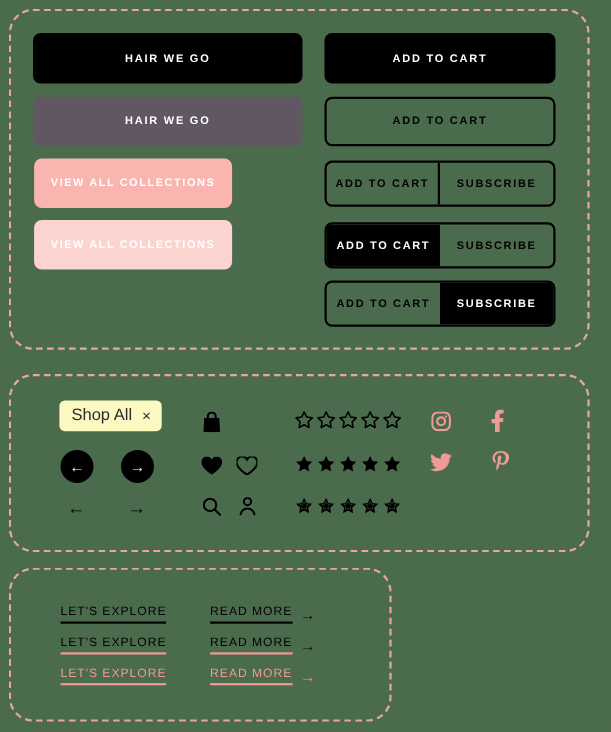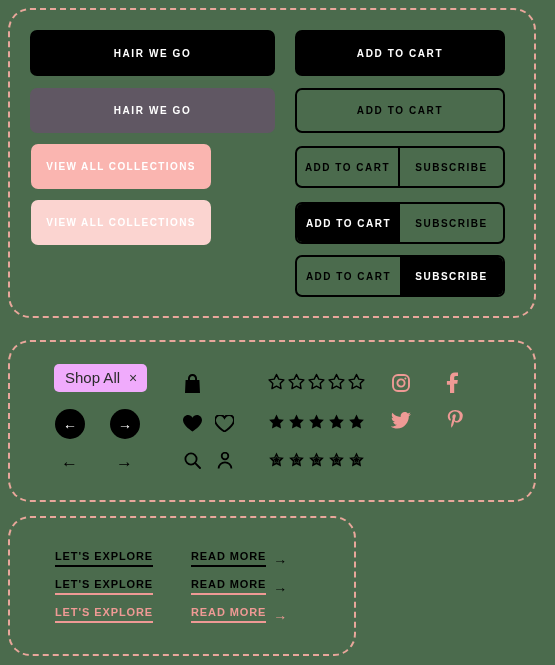--- a/index.html
+++ b/index.html
@@ -72,21 +72,21 @@
   #split-2 .half:first-child{ background:#000; color:#fff; }
   #split-2 .half:last-child { background:transparent; color:#000; }
 
   #split-3{ left:295px; top:255px; border:2px solid #000; }
   #split-3 .half:first-child{ background:transparent; color:#000; }
   #split-3 .half:last-child { background:#000; color:#fff; }
 
   
   #chip-shop-all{
     position:absolute; left:54px; top:364px;
-    background:#f0abfc; color:#2b2b2b;
+    background:#fef9c3; color:#2b2b2b;
     border-radius:5px;
     padding:5px 10px 6px 11px;
     display:flex; align-items:center; gap:9px;
     font-size:15px;
     cursor:pointer;
   }
   #chip-shop-all .chip-close{ font-size:14px; line-height:1; color:#333; }
 
   
   .circle-btn{
@@ -127,21 +127,21 @@
   
   .social-icon{ position:absolute; cursor:pointer; }
   #social-instagram{ left:392px; top:374px; }
   #social-facebook { left:446px; top:372px; }
   #social-twitter  { left:391px; top:412px; }
   #social-pinterest{ left:447px; top:410px; }
 
   
   .link{
     position:absolute;
-    font-size:11px; font-weight:700; letter-spacing:0.9px;
+    font-size:11px; font-weight:400; letter-spacing:0.9px;
     cursor:pointer; user-select:none;
     display:flex; align-items:center; gap:7px;
     white-space:nowrap;
   }
   .link .lbl{ padding-bottom:3px; }
   .lk-black-black .lbl{ color:#000; border-bottom:2px solid #000; }
   .lk-black-pink  .lbl{ color:#000; border-bottom:2px solid #ef9a95; }
   .lk-pink-pink   .lbl{ color:#ef9a95; border-bottom:2px solid #ef9a95; }
   .lk-black-black .arw, .lk-black-pink .arw{ color:#000; }
   .lk-pink-pink   .arw{ color:#ef9a95; }

